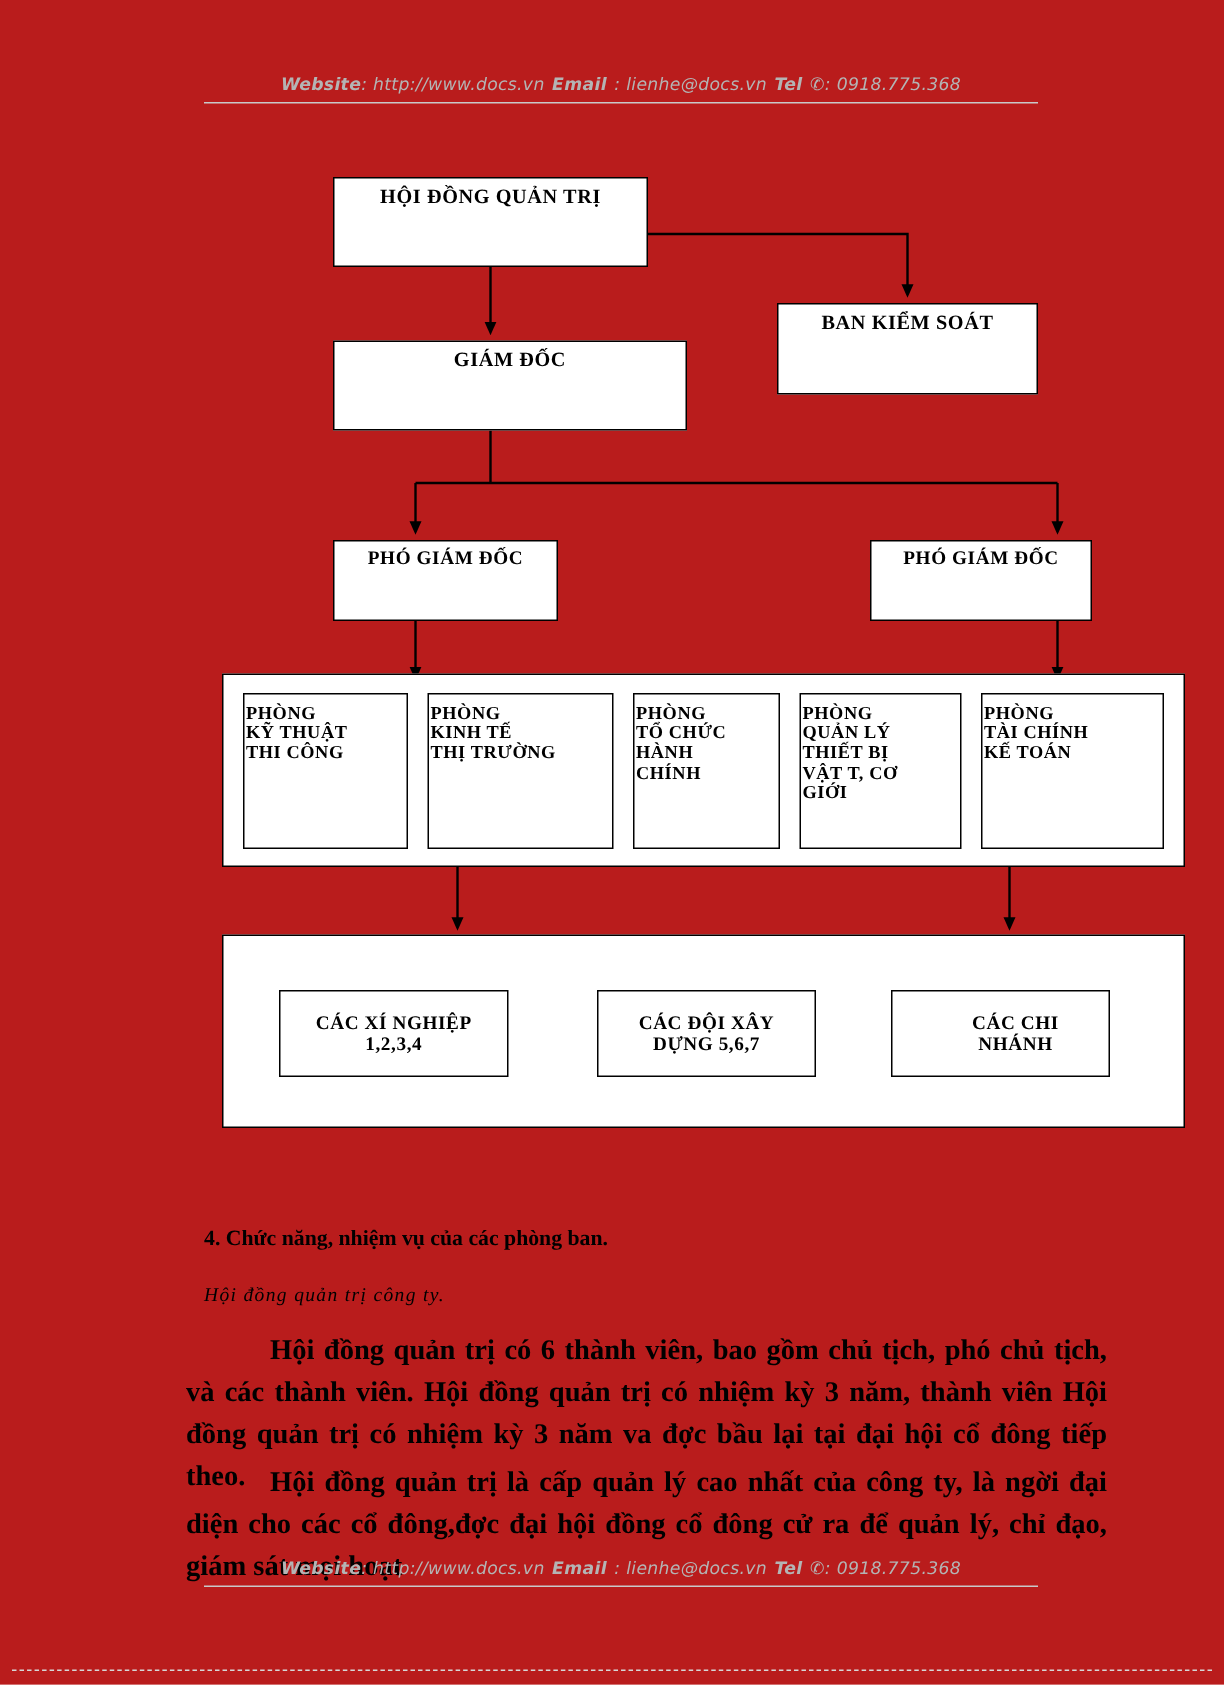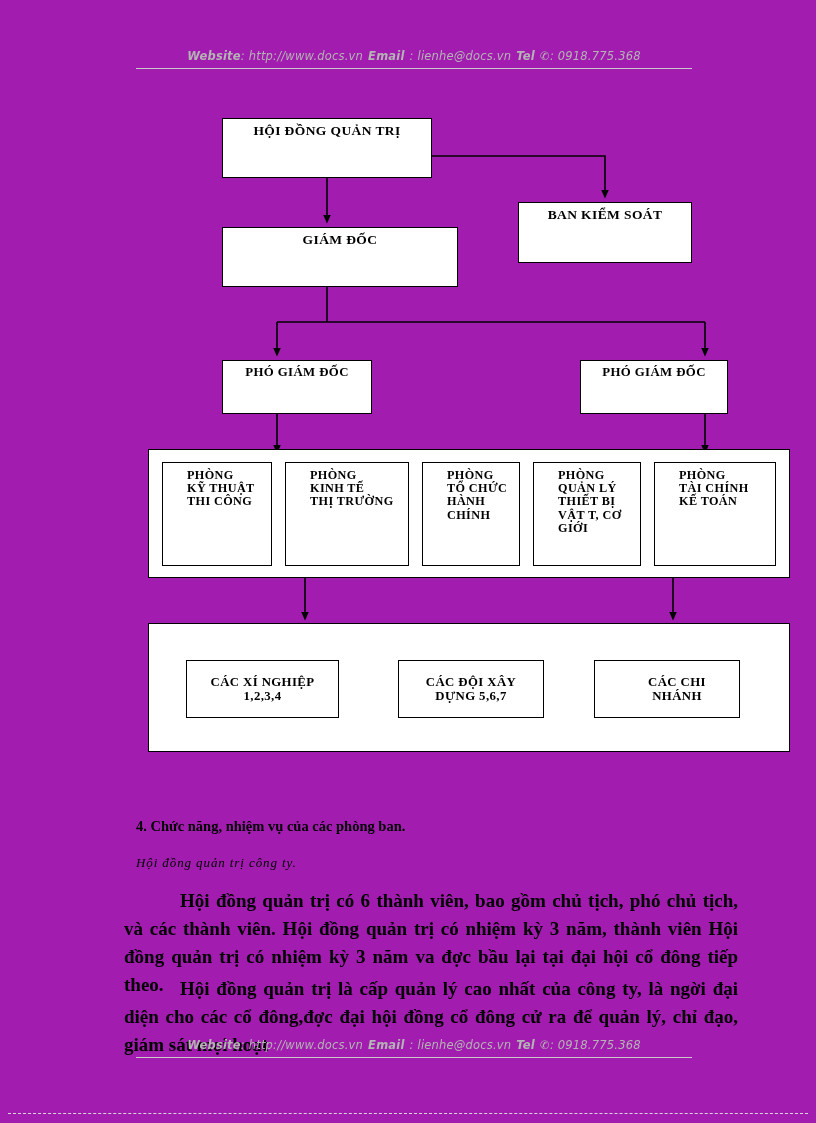--- a/index.html
+++ b/index.html
@@ -13,21 +13,21 @@
     height: 1123px;
     position: relative;
     font-family: "Liberation Serif", "DejaVu Serif", serif;
     color: #000000;
     overflow: hidden;
   }
 
   .page {
     position: absolute;
     inset: 0;
-    background: #a21caf;
+    background: #b91c1c;
   }
 
   
   .watermark {
     position: absolute;
     left: 136px;
     width: 556px;
     text-align: center;
     color: #b4b4b4;
     font-family: "DejaVu Sans", sans-serif;
@@ -96,21 +96,21 @@
   
   .node.top-center {
     text-align: center;
     padding-top: 4px;
     font-size: 13.5px;
     font-weight: 600;
   }
   
   .node.top-left {
     text-align: left;
-    padding: 6px 4px 0 24px;
+    padding: 6px 4px 0 1px;
     font-size: 12.2px;
     font-weight: 700;
     line-height: 1.08;
   }
   
   .node.mid-center {
     text-align: center;
     font-size: 12.8px;
     font-weight: 600;
     line-height: 1.12;

